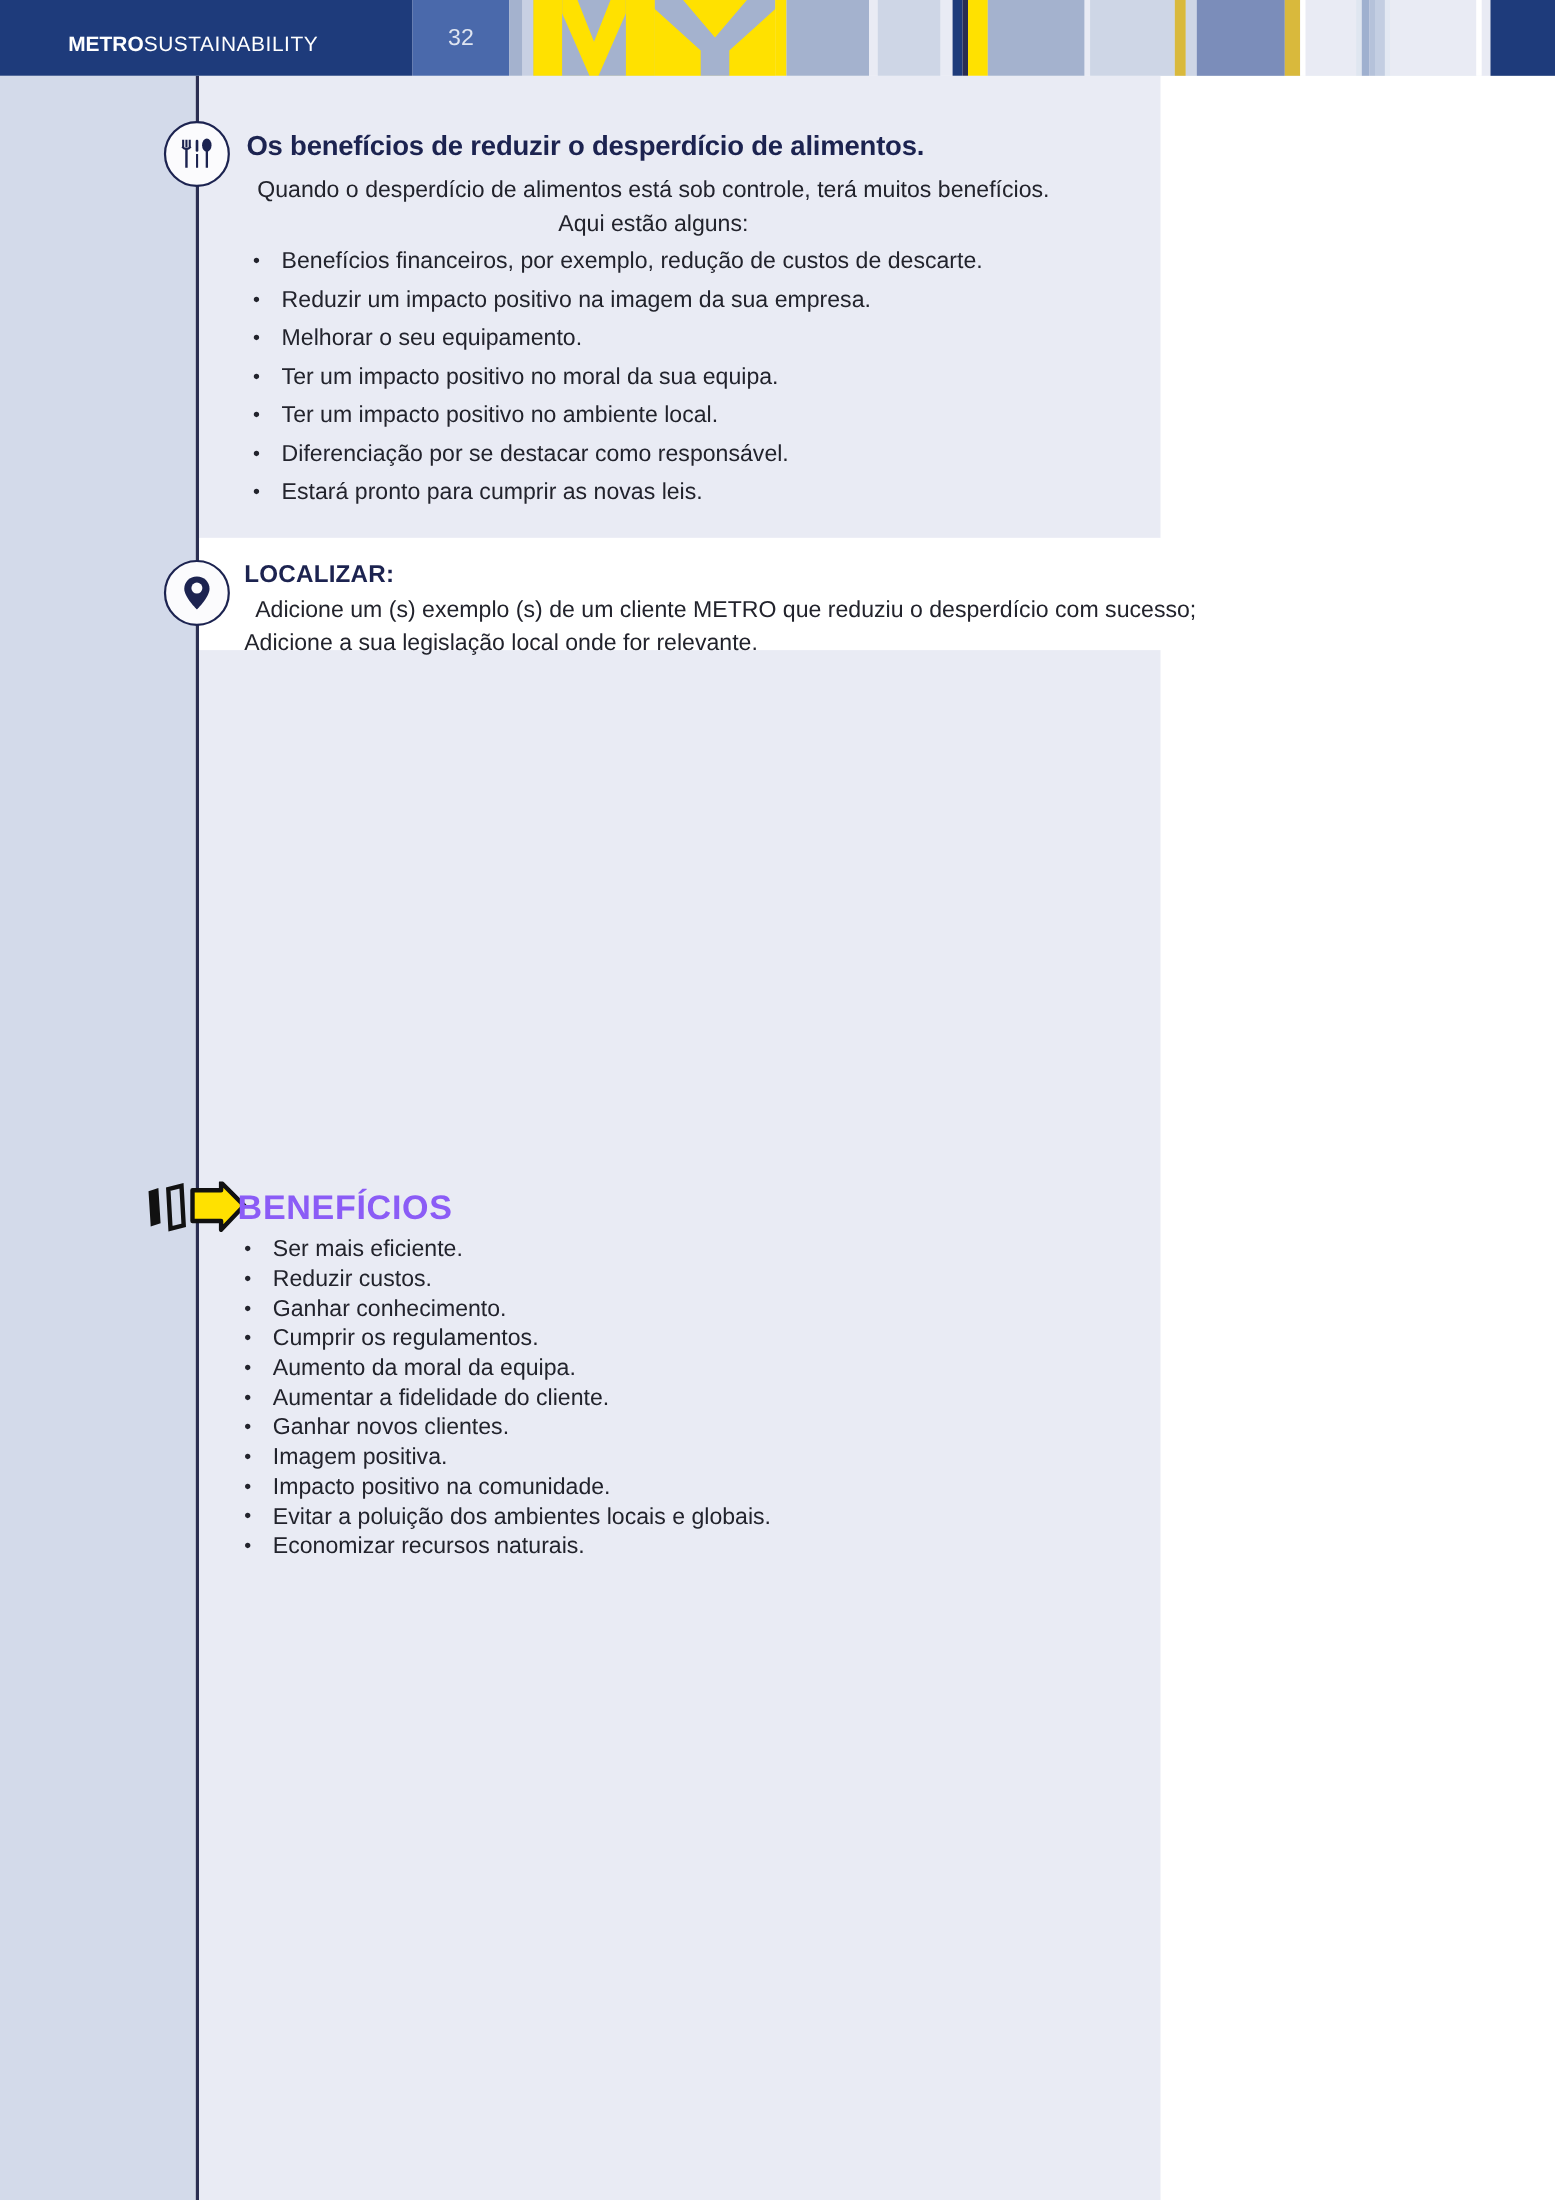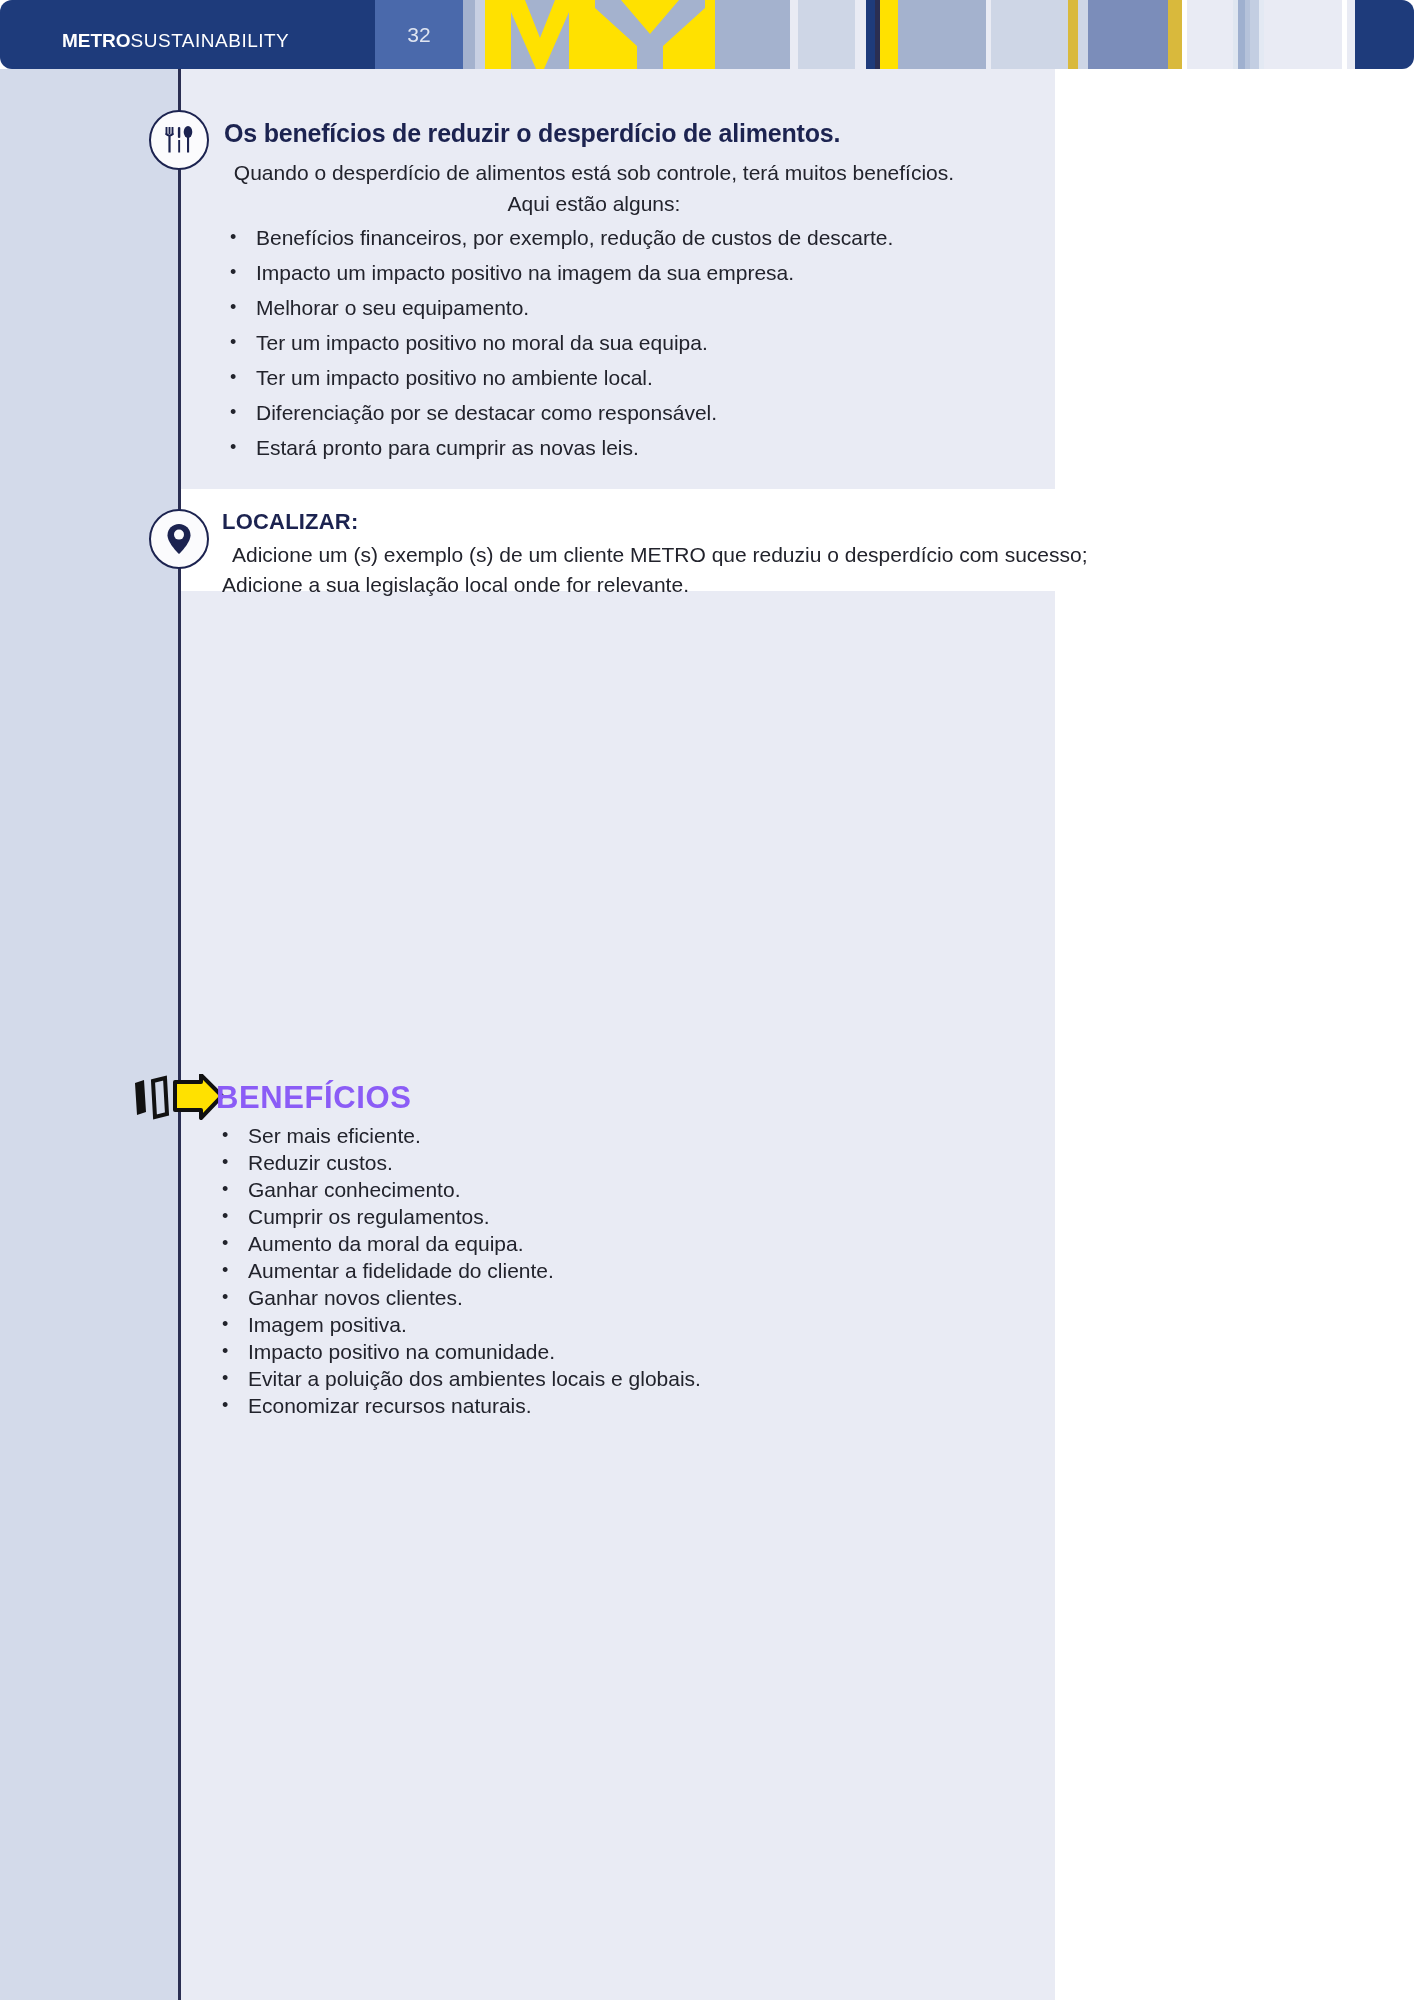--- a/index.html
+++ b/index.html
@@ -16,21 +16,20 @@
     color: #1c2350;
   }
 
   
   .header {
     position: absolute;
     left: 0; top: 0;
     width: 1414px; height: 69px;
     background: #e9ebf4;
     overflow: hidden;
-    border-radius: 12px;
   }
   .hdr-logoblock {
     position: absolute;
     left: 0; top: 0;
     width: 375px; height: 69px;
     background: #1e3b7b;
   }
   .hdr-logo {
     position: absolute;
     left: 62px; top: 31px;
@@ -269,21 +268,21 @@
       <rect x="25" y="14" width="2.1" height="15.5" fill="#1c2350"></rect>
     </svg>
   </div>
 
   <div class="h-section" style="left:224px; top:50px;">Os benefícios de reduzir o desperdício de alimentos.</div>
 
   <div class="para" style="left:224px; top:88px; width:740px;">Quando o desperdício de alimentos está sob controle, terá muitos benefícios. Aqui estão alguns:</div>
 
   <ul class="bullets list-wide" style="left:224px; top:151px; width:800px;">
     <li>Benefícios financeiros, por exemplo, redução de custos de descarte.</li>
-    <li>Impacto um impacto positivo na imagem da sua empresa.</li>
+    <li>Reduzir um impacto positivo na imagem da sua empresa.</li>
     <li>Melhorar o seu equipamento.</li>
     <li>Ter um impacto positivo no moral da sua equipa.</li>
     <li>Ter um impacto positivo no ambiente local.</li>
     <li>Diferenciação por se destacar como responsável.</li>
     <li>Estará pronto para cumprir as novas leis.</li>
   </ul>
 
   <div class="badge" style="left:149px; top:440px;">
     <svg width="26" height="32" viewBox="0 0 26 32">
       <path d="M13 1 C6.4 1 1.5 6 1.5 12.2 C1.5 20 13 31 13 31 C13 31 24.5 20 24.5 12.2 C24.5 6 19.6 1 13 1 Z" fill="#1c2350"></path>

